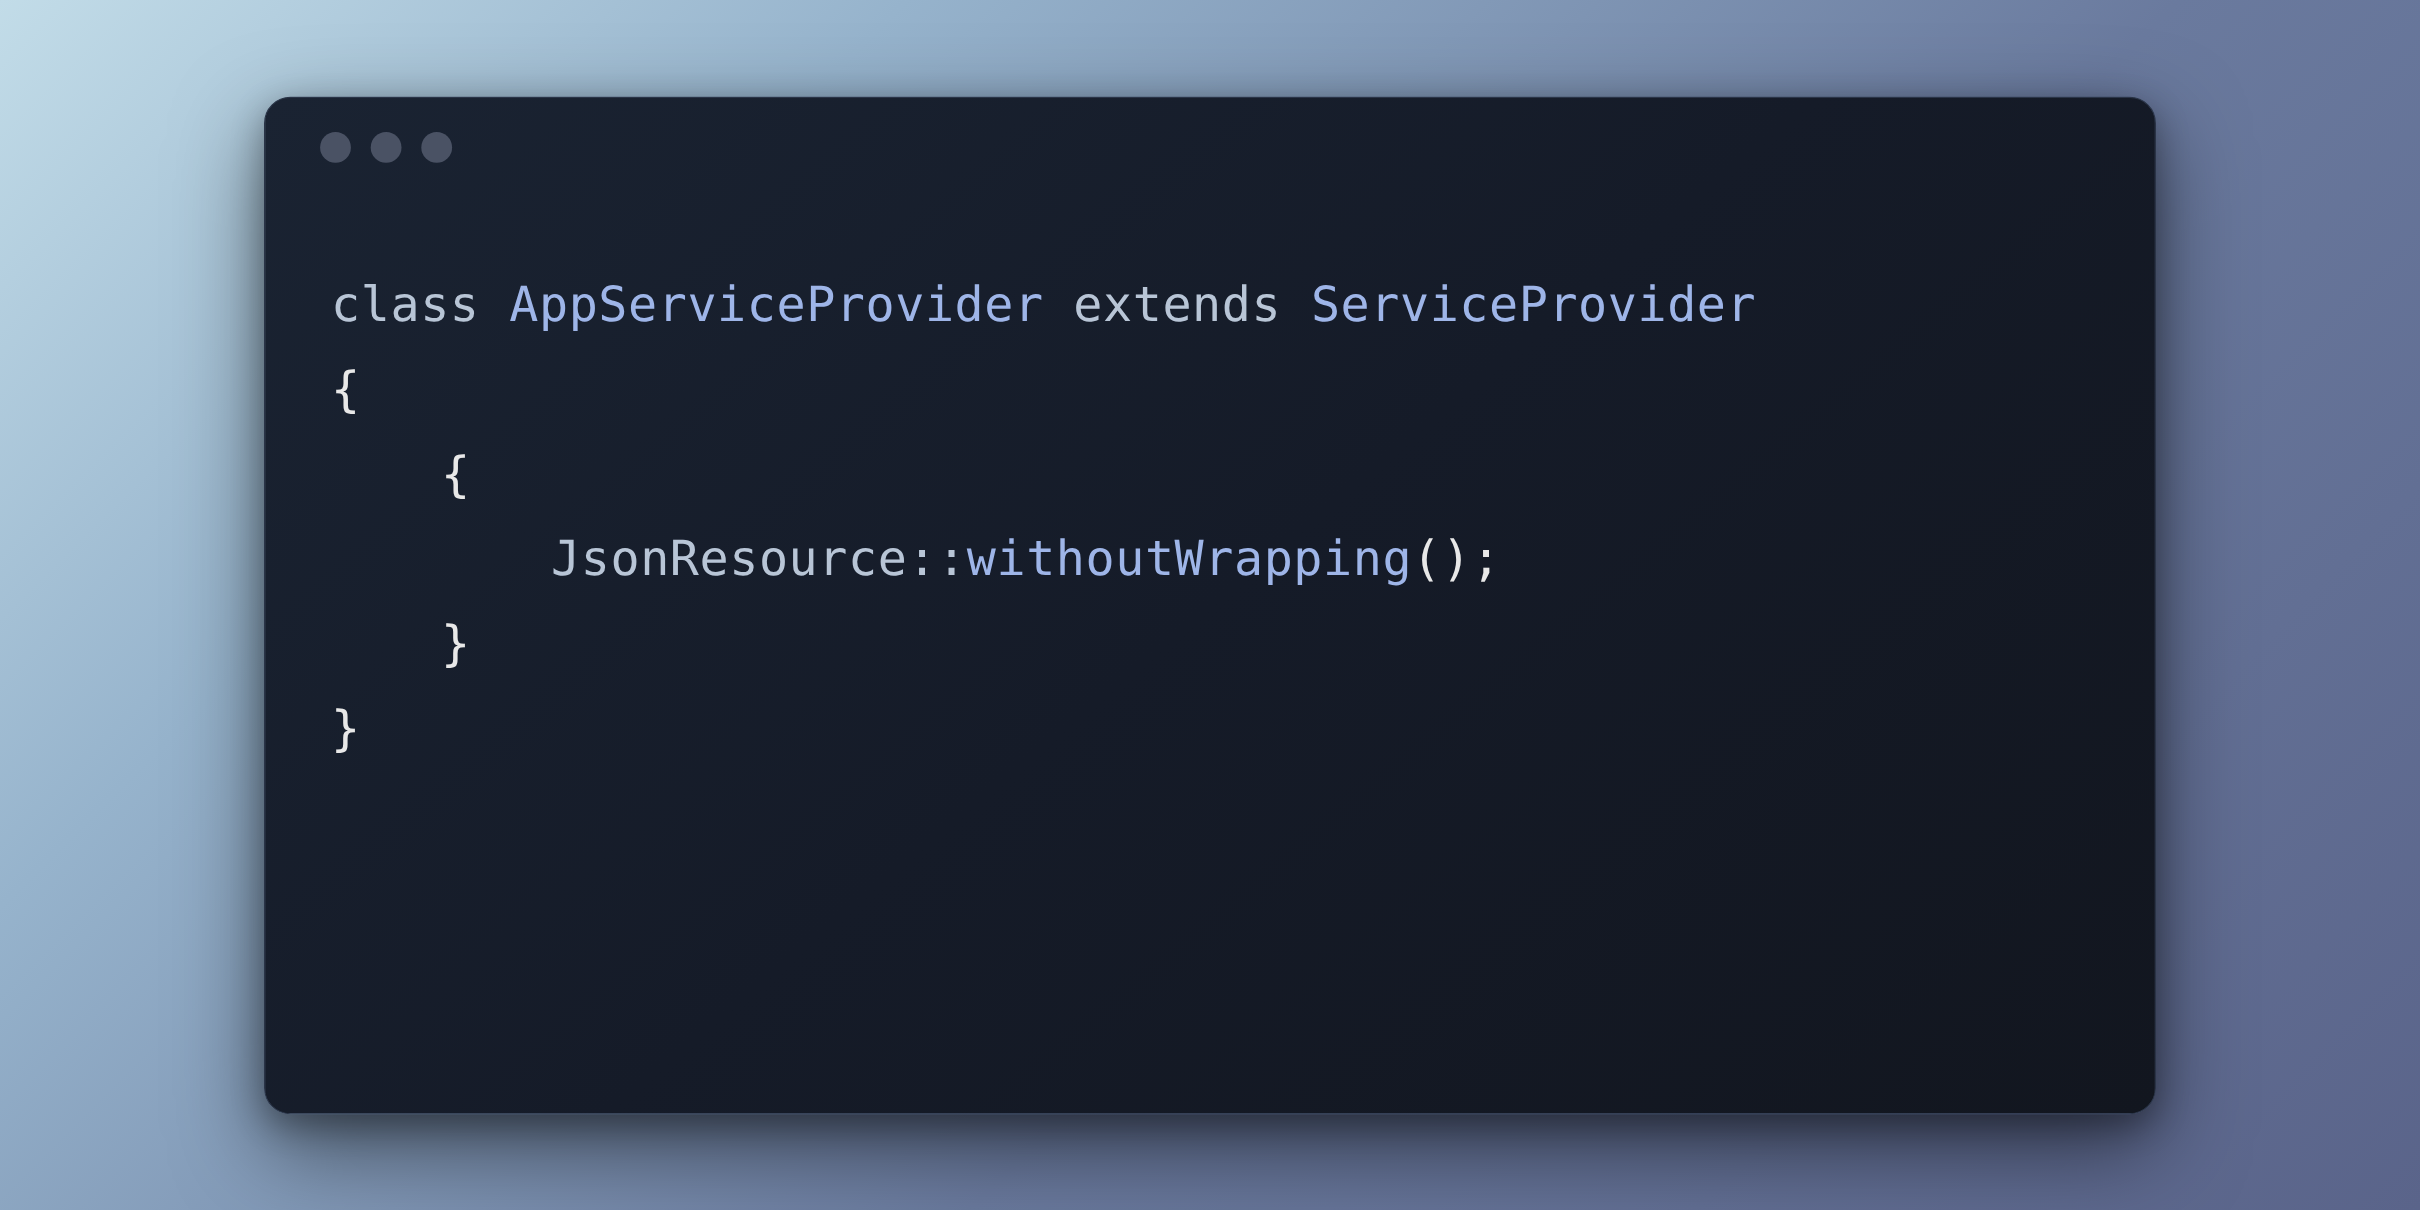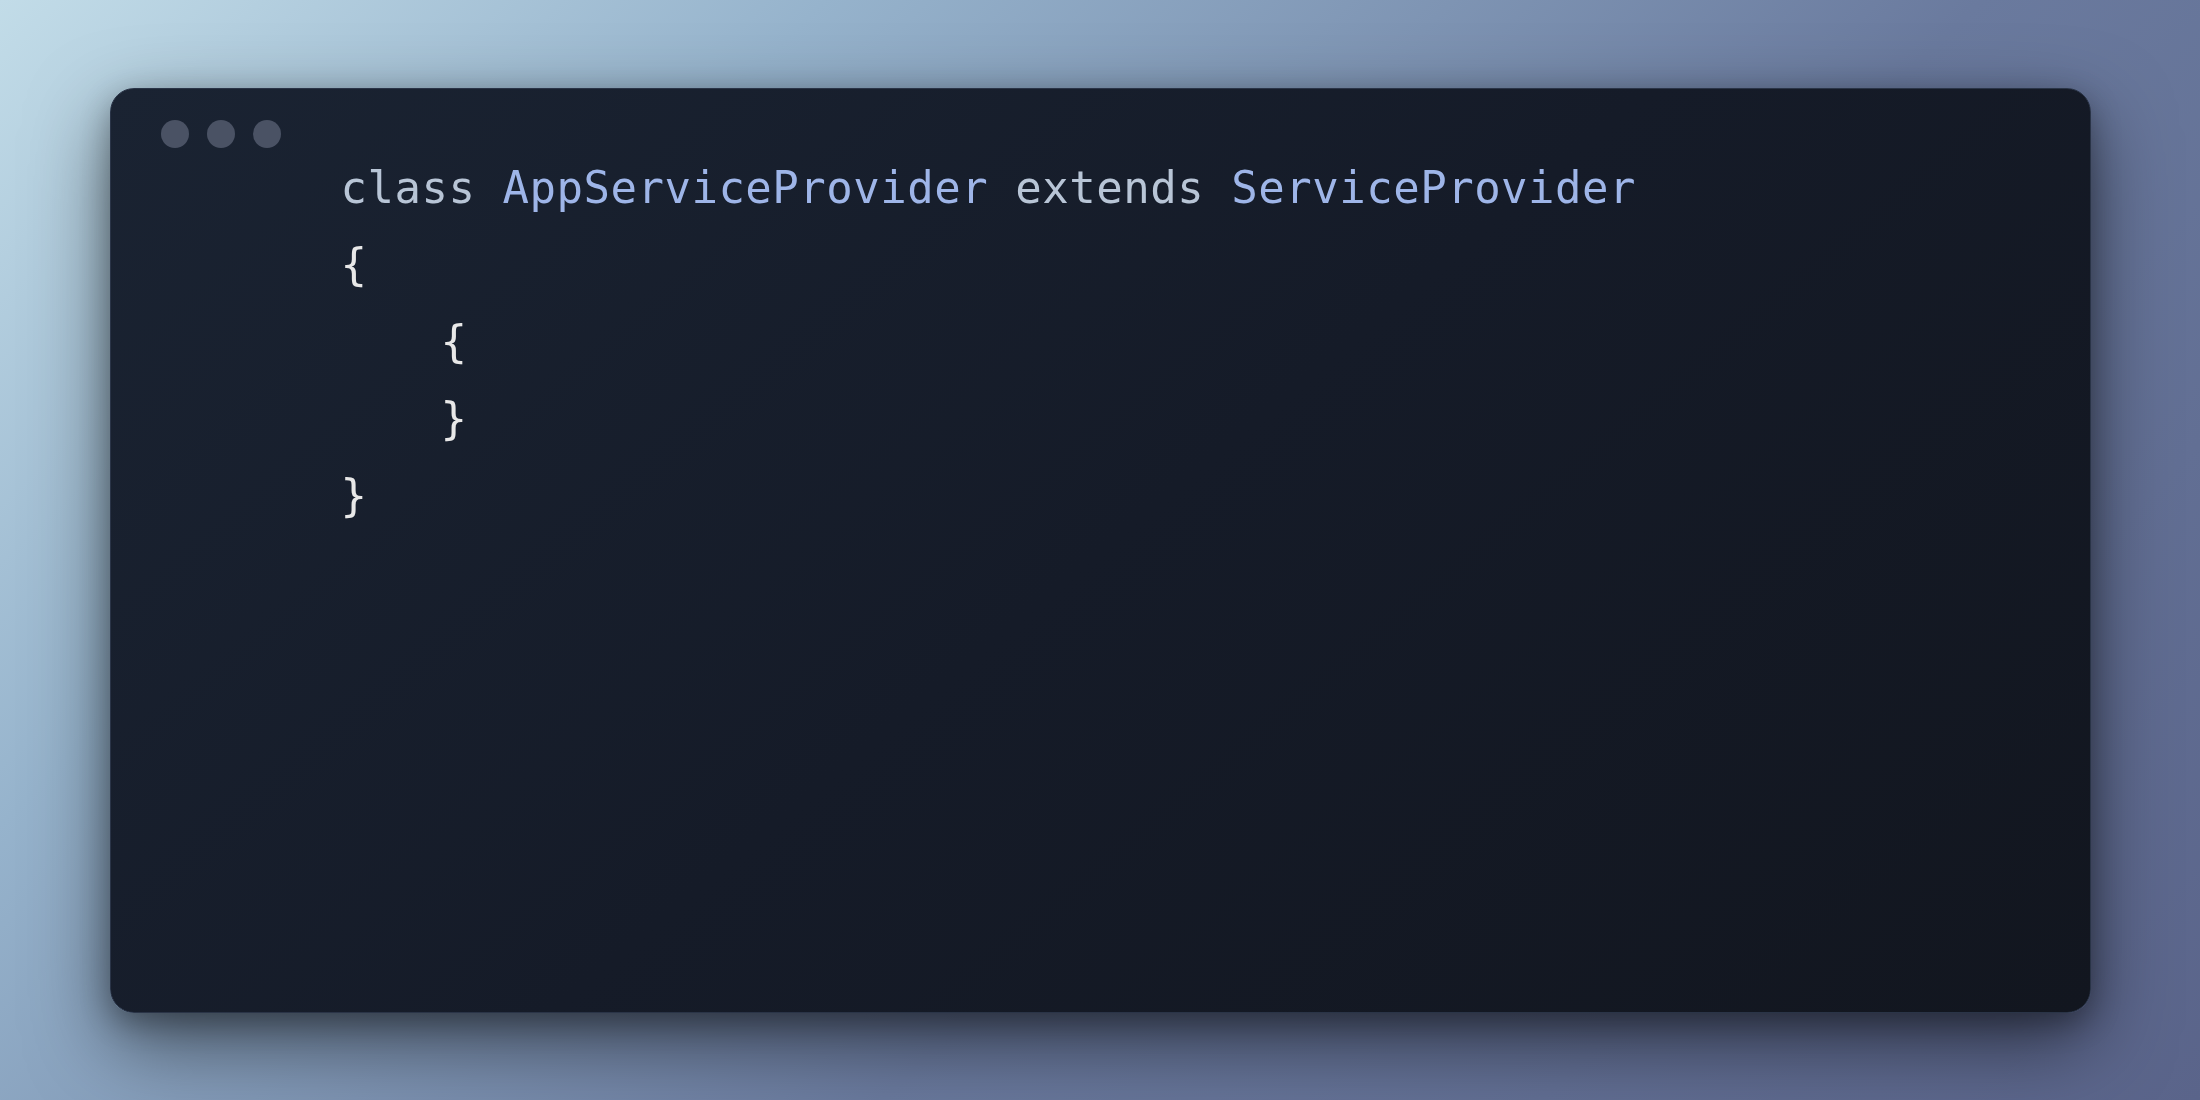--- a/index.html
+++ b/index.html
@@ -12,29 +12,29 @@
       width: 2200px;
       height: 1100px;
       background: linear-gradient(135deg, #c2dce8 0%, #96b3cc 25%, #6a7a9e 60%, #5a648a 100%);
       display: flex;
       align-items: center;
       justify-content: center;
       overflow: hidden;
     }
     
     .code-window {
-      width: 1981px;
+      width: 1720px;
       height: 925px;
       background: linear-gradient(140deg, #1a2332 0%, #151b28 50%, #12161f 100%);
       border-radius: 24px;
       border: 1px solid #2a3447;
       box-shadow: 0 30px 80px rgba(0, 0, 0, 0.5), 0 10px 30px rgba(0, 0, 0, 0.3);
       overflow: hidden;
       display: flex;
-      flex-direction: row;
+      flex-direction: column;
     }
     
     .title-bar {
       height: 90px;
       display: flex;
       align-items: center;
       padding-left: 50px;
       gap: 18px;
     }
     
@@ -131,16 +131,17 @@
   <div class="title-bar">
     <div class="traffic-light"></div>
     <div class="traffic-light"></div>
     <div class="traffic-light"></div>
   </div>
 
   <div class="code-area">
     <div class="code-line"><span class="tok-keyword">class</span> <span class="tok-class-name">AppServiceProvider</span> <span class="tok-extends">extends</span> <span class="tok-parent">ServiceProvider</span></div>
     <div class="code-line"><span class="tok-brace">{</span></div>
     <div class="code-line indent-1"><span class="tok-brace">{</span></div>
+    <div class="code-line indent-2"><span class="tok-static-class">JsonResource</span><span class="tok-scope">::</span><span class="tok-call">withoutWrapping</span><span class="tok-paren">()</span><span class="tok-punct">;</span></div>
     <div class="code-line indent-1"><span class="tok-brace">}</span></div>
     <div class="code-line"><span class="tok-brace">}</span></div>
   </div>
 </div>
 
 </body></html>

